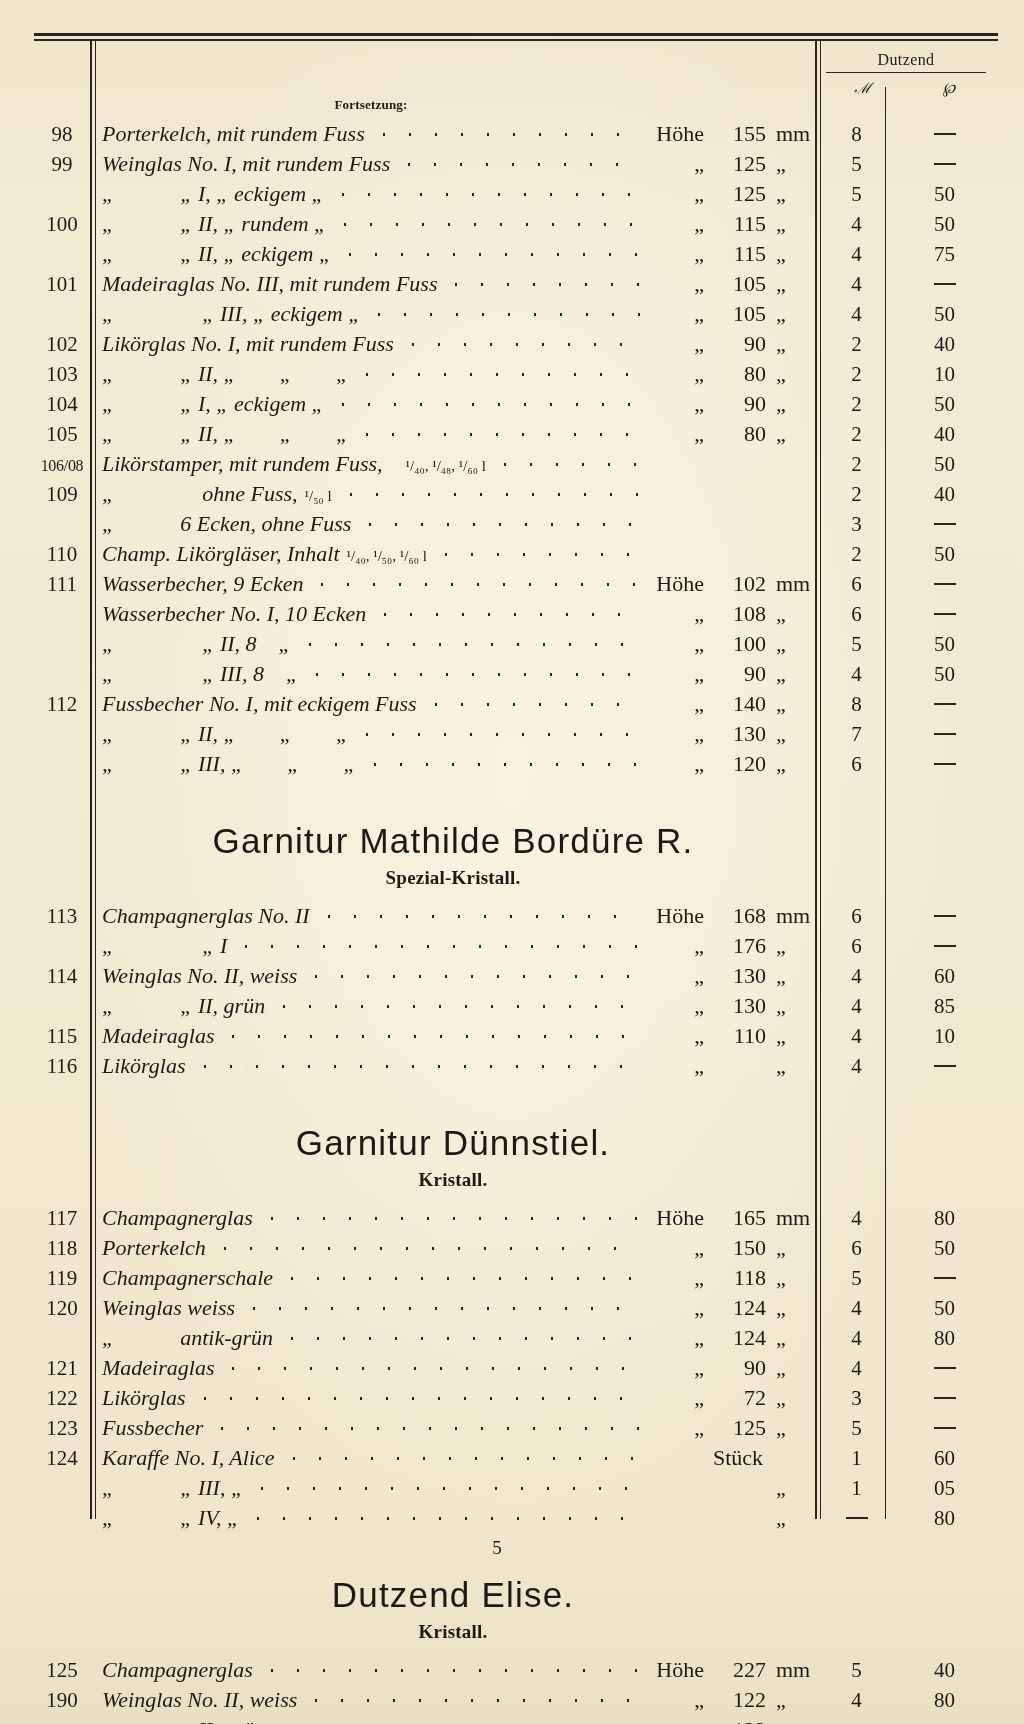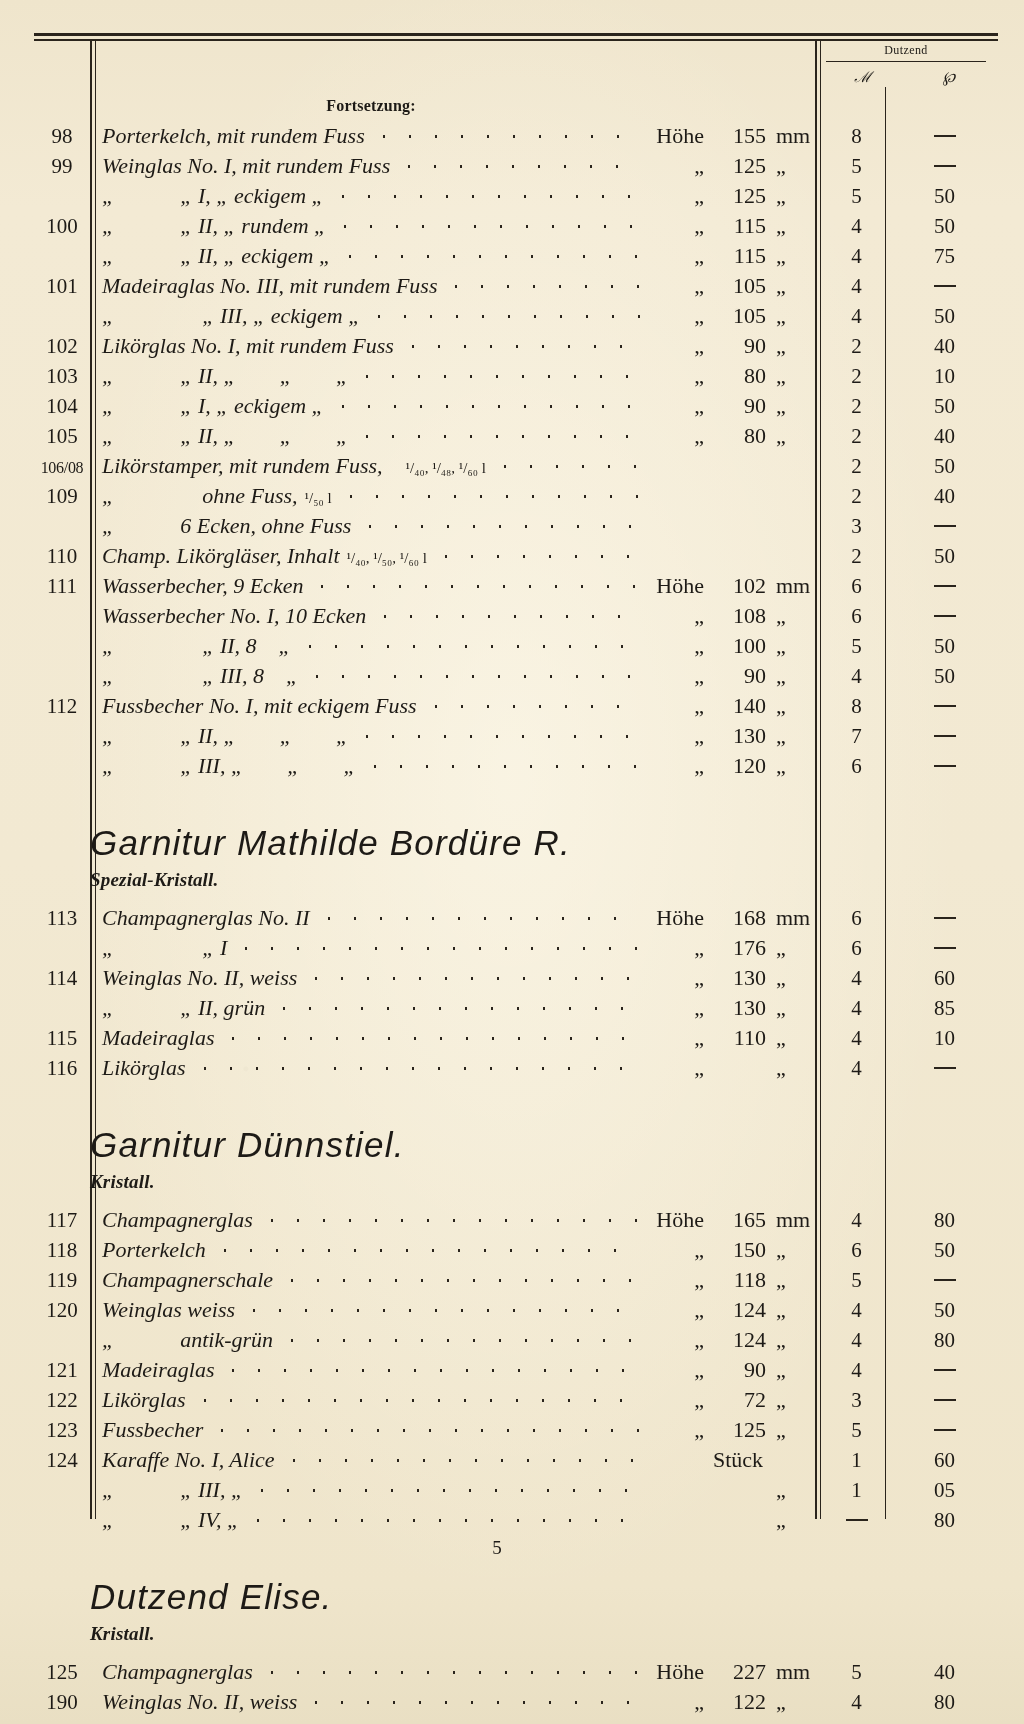--- a/index.html
+++ b/index.html
@@ -69,23 +69,23 @@
 
   
   .price-head {
     position: absolute;
     left: 786px;
     top: 0;
     width: 172px;
     text-align: center;
   }
   .price-head .dutzend {
-    font-size: 12px;
+    font-size: 16px;
     letter-spacing: 0.4px;
-    padding-top: 2px;
+    padding-top: 10px;
     font-family: "Liberation Serif", serif;
   }
   .price-head .hline {
     height: 1px;
     background: #2a241c;
     margin: 3px 6px 0 6px;
   }
   .cur-row {
     display: flex;
     margin-top: 4px;
@@ -103,21 +103,21 @@
     position: absolute;
     left: 0;
     right: 0;
     top: 46px;
     bottom: 0;
   }
 
   .fortsetzung {
     text-align: center;
     font-weight: bold;
-    font-size: 16px;
+    font-size: 13px;
     padding-left: 56px;
     padding-right: 340px;
     margin: 10px 0 6px 0;
     letter-spacing: 0.2px;
   }
 
   
   .row {
     display: flex;
     align-items: baseline;
@@ -208,21 +208,21 @@
   .frac {
     font-size: 15px;
     letter-spacing: 0;
     white-space: nowrap;
   }
 
   
   .sec {
     padding-left: 56px;
     padding-right: 176px;
-    font-style: italic;
+    text-align: center;
   }
   .sec-title {
     font-family: "Liberation Sans", sans-serif;
     font-size: 35px;
     letter-spacing: 1.2px;
     font-weight: 400;
     color: #1d1a16;
     margin: 0;
     white-space: nowrap;
   }

